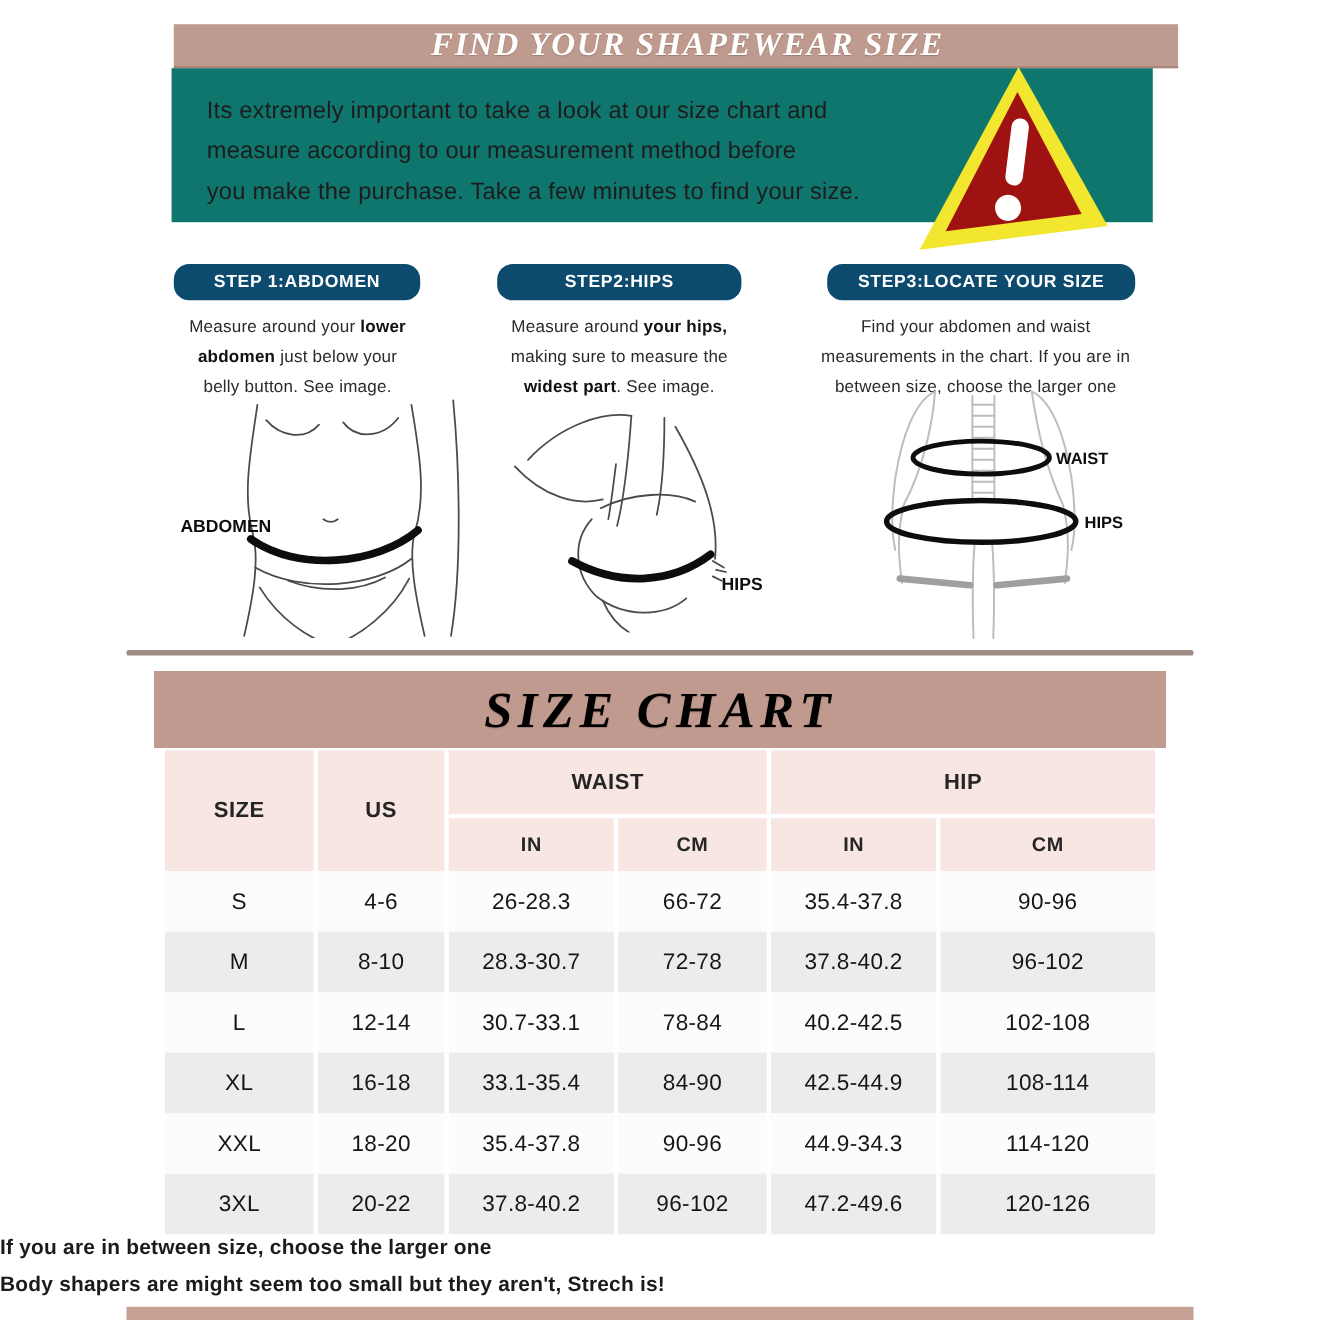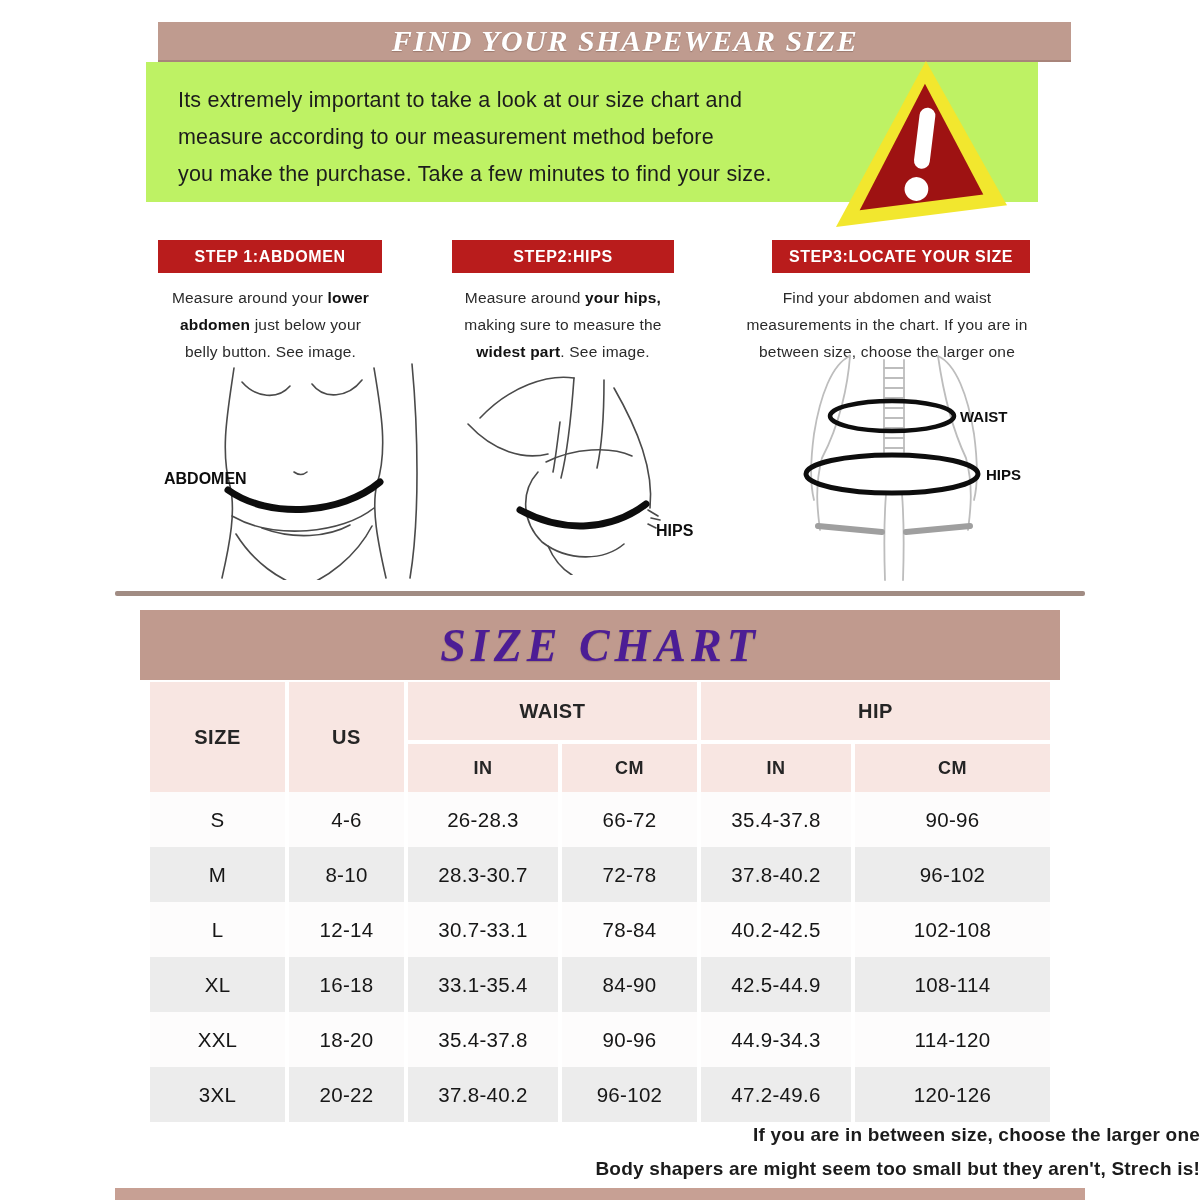--- a/index.html
+++ b/index.html
@@ -16,38 +16,38 @@
     padding-left:21px;
   }
   .top-bar .title {
     font-family:"Liberation Serif", serif; font-style:italic; font-weight:bold;
     color:#ffffff; font-size:30px; letter-spacing:1.5px; white-space:nowrap;
     text-shadow:0 1px 1px rgba(90,60,50,.35);
   }
 
   
   .intro-panel {
-    position:absolute; left:146px; top:62px; width:892px; height:140px;
-    background:#bef264;
+    position:absolute; left:156px; top:62px; width:892px; height:140px;
+    background:#0f766e;
   }
   .intro-text {
     position:absolute; left:32px; top:20px; width:640px;
     font-size:21.5px; line-height:37px; color:#1c1c1c; letter-spacing:.2px;
   }
   .warning-wrap { position:absolute; left:828px; top:58px; width:185px; height:178px; }
 
   
   .step-bar {
-    position:absolute; top:240px; height:33px; background:#b91c1c;
+    position:absolute; top:240px; height:33px; background:#0c4a6e;
     display:flex; align-items:center; justify-content:center;
-    color:#fff; font-weight:bold; font-size:16px; letter-spacing:.6px; white-space:nowrap;
+    color:#fff; font-weight:bold; font-size:16px; letter-spacing:.6px; white-space:nowrap;border-radius:14px;
   }
   .step1-bar { left:158px; width:224px; }
   .step2-bar { left:452px; width:222px; }
-  .step3-bar { left:772px; width:258px; }
+  .step3-bar { left:752px; width:280px; }
 
   .step-desc {
     position:absolute; top:284px; text-align:center;
     font-size:15.5px; line-height:27px; color:#2a2a2a; letter-spacing:.2px;
   }
   .step1-desc { left:163px; width:215px; }
   .step2-desc { left:455px; width:216px; }
   .step3-desc { left:742px; width:290px; }
   .step-desc b { color:#111; }
 
@@ -62,21 +62,21 @@
     background:#a18c83; border-radius:2px;
   }
 
   
   .chart-bar {
     position:absolute; left:140px; top:610px; width:920px; height:70px;
     background:#c09a8e; display:flex; align-items:center; justify-content:center;
   }
   .chart-bar .title {
     font-family:"Liberation Serif", serif; font-style:italic; font-weight:bold;
-    color:#4c1d95; font-size:46px; letter-spacing:5px; white-space:nowrap;
+    color:#000000; font-size:46px; letter-spacing:5px; white-space:nowrap;
     text-shadow:0 1px 1px rgba(90,60,50,.3);
   }
 
   .table-wrap { position:absolute; left:150px; top:682px; width:900px; }
   table.size-table { width:900px; border-collapse:separate; border-spacing:0; table-layout:fixed; }
   .size-table th, .size-table td { text-align:center; vertical-align:middle; padding:0; }
   .size-table thead th {
     background:#f8e6e2; color:#252525; font-weight:bold; font-size:20px; letter-spacing:.5px;
   }
   .size-table thead tr.group-row { height:62px; }
@@ -88,21 +88,21 @@
   .size-table tbody tr { height:55px; }
   .size-table tbody tr:nth-child(odd) { background:#fdfcfc; }
   .size-table tbody tr:nth-child(even) { background:#ececec; }
   .size-table tbody td {
     font-size:20.5px; color:#161616; letter-spacing:.3px;
     border-right:4px solid #ffffff;
   }
   .size-table tbody td:last-child { border-right:none; }
 
   
-  .note { position:absolute; left:0; width:1200px; text-align:right;
+  .note { position:absolute; left:0; width:1200px; text-align:left;
           font-weight:bold; font-size:19px; color:#1b1b1b; letter-spacing:.2px; }
   .note1 { top:1124px; }
   .note2 { top:1158px; }
 
   .bottom-bar {
     position:absolute; left:115px; top:1188px; width:970px; height:12px; background:#c7a094;
   }
 
   
   .sketch { fill:none; stroke:#4a4a4a; stroke-width:1.6; stroke-linecap:round; }

